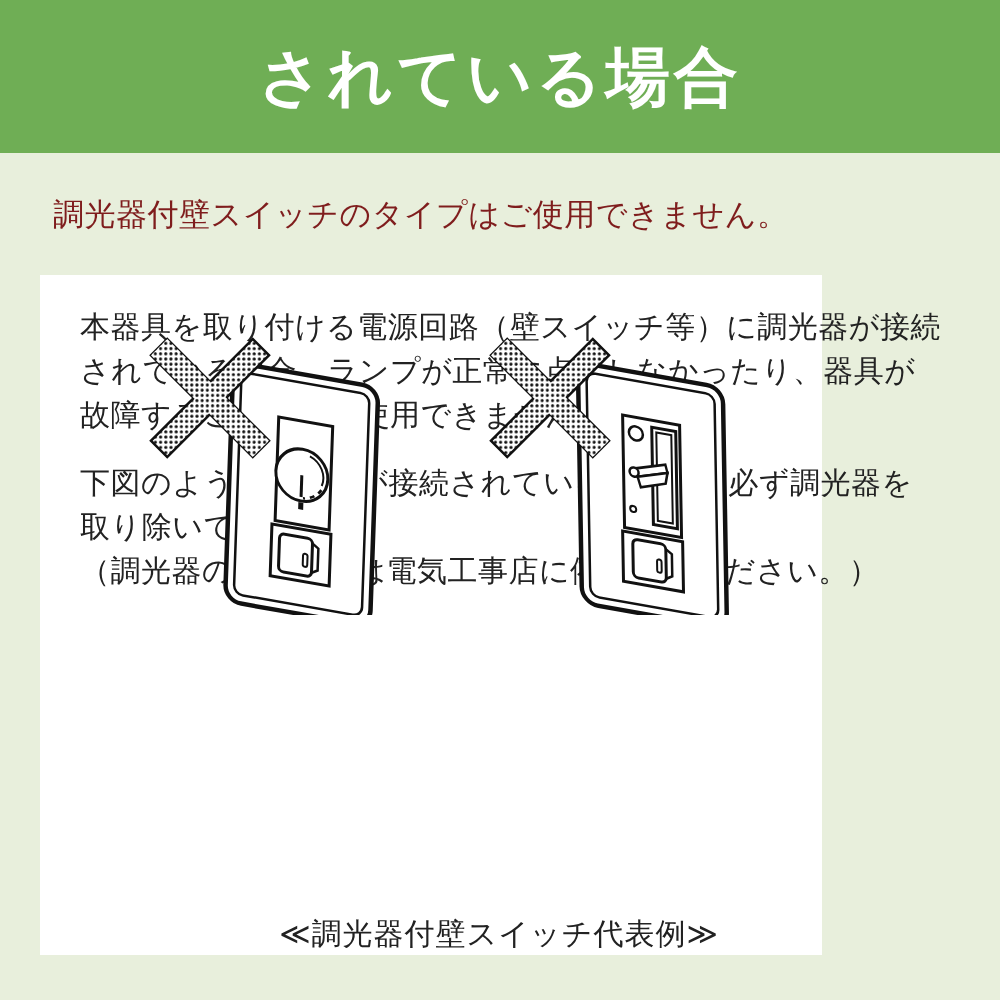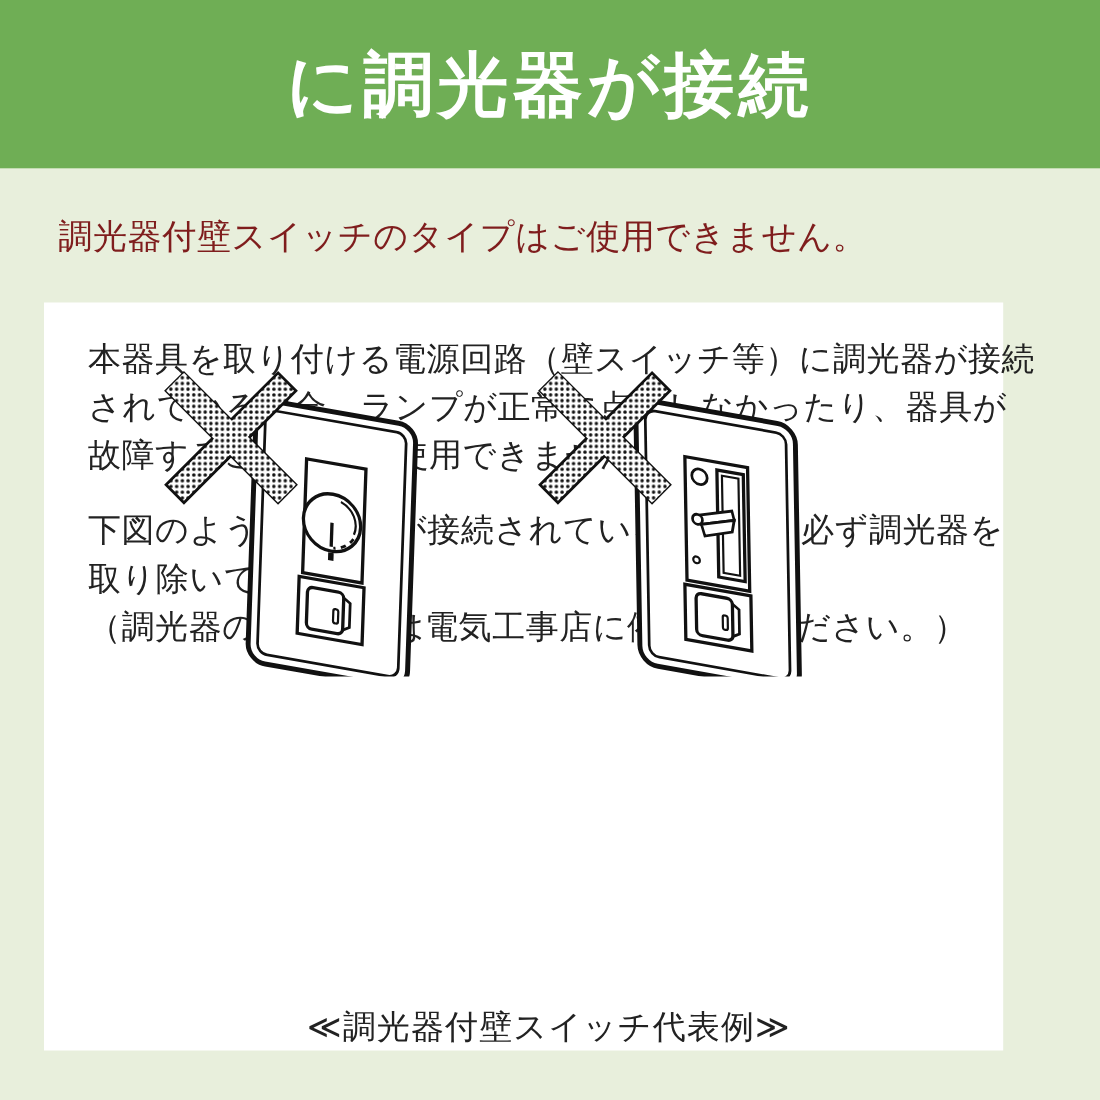--- a/index.html
+++ b/index.html
@@ -36,21 +36,21 @@
     left: 53px; top: 194px;
     font-size: 31px;
     color: #7f1d1d;
     letter-spacing: 0.5px;
     white-space: nowrap;
   }
 
   .notice-box {
     position: absolute;
     left: 40px; top: 275px;
-    width: 872px; height: 680px;
+    width: 782px; height: 680px;
     background: #ffffff;
   }
 
   .para {
     position: absolute;
     left: 40px;
     font-size: 30px;
     line-height: 44px;
     color: #222222;
     letter-spacing: 0.5px;
@@ -75,21 +75,21 @@
     letter-spacing: 1px;
     margin-top: 17px;
   }
 </style>
 </head>
 <body>
 
 <div class="page">
 
   <header class="header-banner">
-    <h1>に調光器が接続</h1>
+    <h1>されている場合</h1>
   </header>
 
   <p class="intro-text">調光器付壁スイッチのタイプはご使用できません。</p>
 
   <section class="notice-box">
 
     <div class="para para-1">
       <div>本器具を取り付ける電源回路（壁スイッチ等）に調光器が接続</div>
       <div>されている場合、ランプが正常に点灯しなかったり、器具が</div>
       <div>故障することがあり使用できません。</div>

